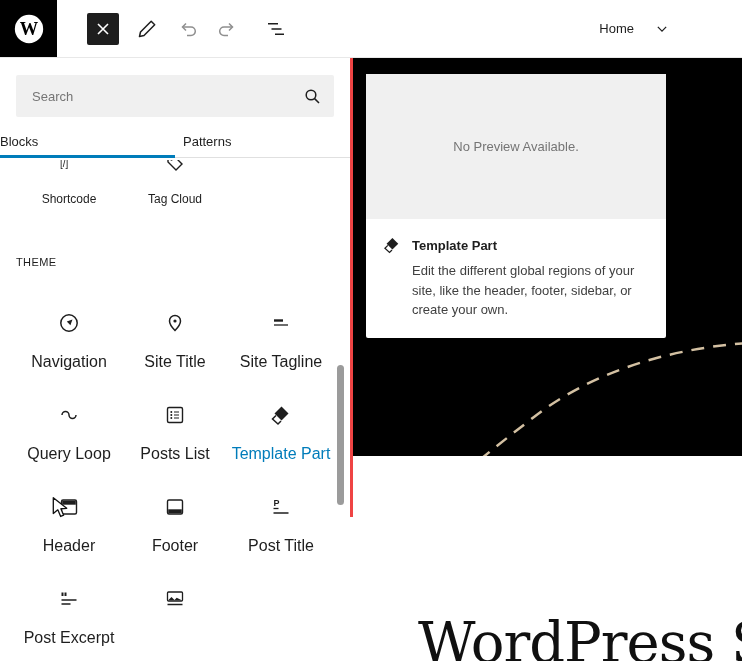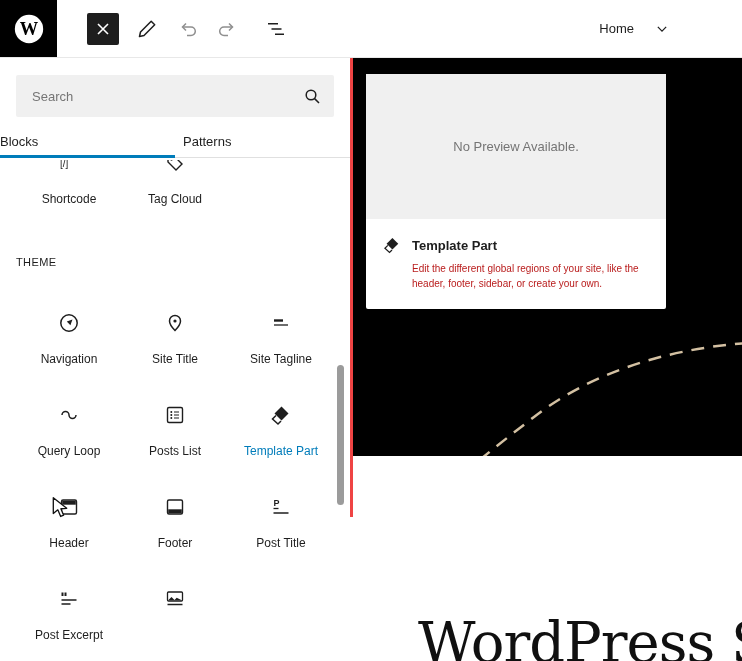--- a/index.html
+++ b/index.html
@@ -28,39 +28,39 @@
   .tab.active::after{content:"";position:absolute;left:0;right:0;bottom:-1px;height:3px;background:var(--accent,#007cba);}
   .scroll{position:relative;height:497px;overflow:hidden;}
   .pgrid{display:grid;grid-template-columns:repeat(3,106px);margin:2px 16px 0;}
   .pcell{display:flex;flex-direction:column;align-items:center;cursor:pointer;}
   .picon{height:15px;overflow:hidden;}
   .picon svg{display:block;margin-top:-9px;}
   .plabel{margin-top:17px;font-size:12px;}
   .theme-heading{margin:50px 16px 0;font-size:11px;font-weight:500;letter-spacing:.4px;line-height:13px;}
   .bgrid{display:grid;grid-template-columns:repeat(3,106px);grid-auto-rows:76px;row-gap:16px;margin:30px 16px 0;}
   .cell{display:flex;flex-direction:column;align-items:center;padding-top:12px;cursor:pointer;}
-  .blabel{margin-top:13px;font-size:12px;text-align:center;line-height:1.25;}
+  .blabel{margin-top:13px;font-size:16px;text-align:center;line-height:1.25;}
   .cell.highlight .blabel{color:var(--accent,#007cba);}
   .scrollbar{position:absolute;right:6px;top:308px;width:7px;height:140px;background:#9b9b9b;border-radius:4px;cursor:pointer;}
 
   
   .canvas{position:absolute;left:350px;top:57px;width:392px;height:604px;z-index:10;}
   .canvas-black{position:relative;width:392px;height:399px;background:var(--canvas-background,#000);overflow:hidden;}
   .curve-svg{position:absolute;left:0;top:0;}
   .curve-path{fill:none;stroke:var(--dashed-curve,#d3c0a2);stroke-width:2.5;stroke-dasharray:13 9;}
   .canvas-white{position:relative;width:392px;height:205px;background:#fff;overflow:hidden;}
   .site-heading{position:absolute;left:68px;top:154px;font-family:"DejaVu Serif","Liberation Serif",serif;font-size:56px;font-weight:500;color:#101010;white-space:nowrap;letter-spacing:-1px;}
 
   
   .popover{position:absolute;left:366px;top:74px;width:300px;background:#fff;z-index:25;border-radius:2px;box-shadow:0 3px 10px rgba(0,0,0,.18);}
   .preview{height:145px;background:#f0f0f0;display:flex;align-items:center;justify-content:center;font-size:13px;color:#757575;}
   .pop-info{padding:16px;}
   .pop-title-row{display:flex;align-items:center;gap:10px;}
   .pop-title{font-size:13px;font-weight:600;}
-  .pop-desc{margin:6px 0 2px 30px;font-size:10px;line-height:1.5;color:#b91c1c;max-width:238px;}
+  .pop-desc{margin:6px 0 2px 30px;font-size:13px;line-height:1.5;color:#404040;max-width:238px;}
 
   
   .cursor{position:absolute;left:50px;top:496px;z-index:40;pointer-events:none;}
 </style>
 </head>
 <body>
 
 <div class="topbar">
   <div class="wp-logo">
     <svg width="34" height="34" viewBox="0 0 24 24">

